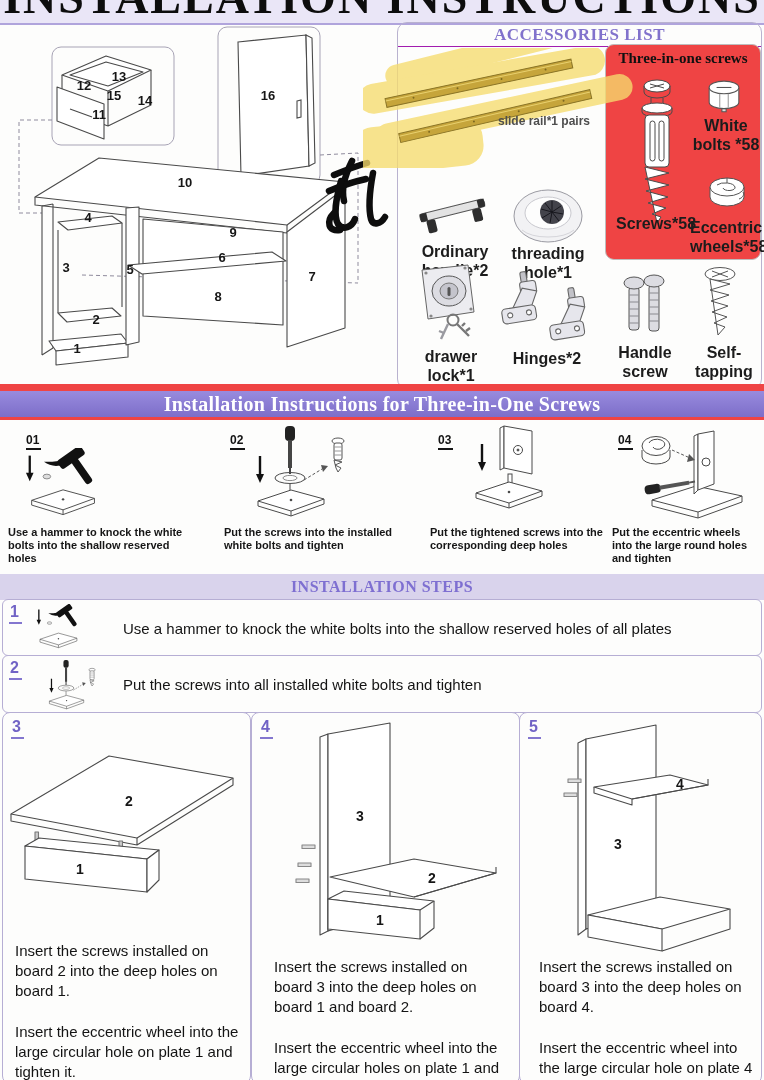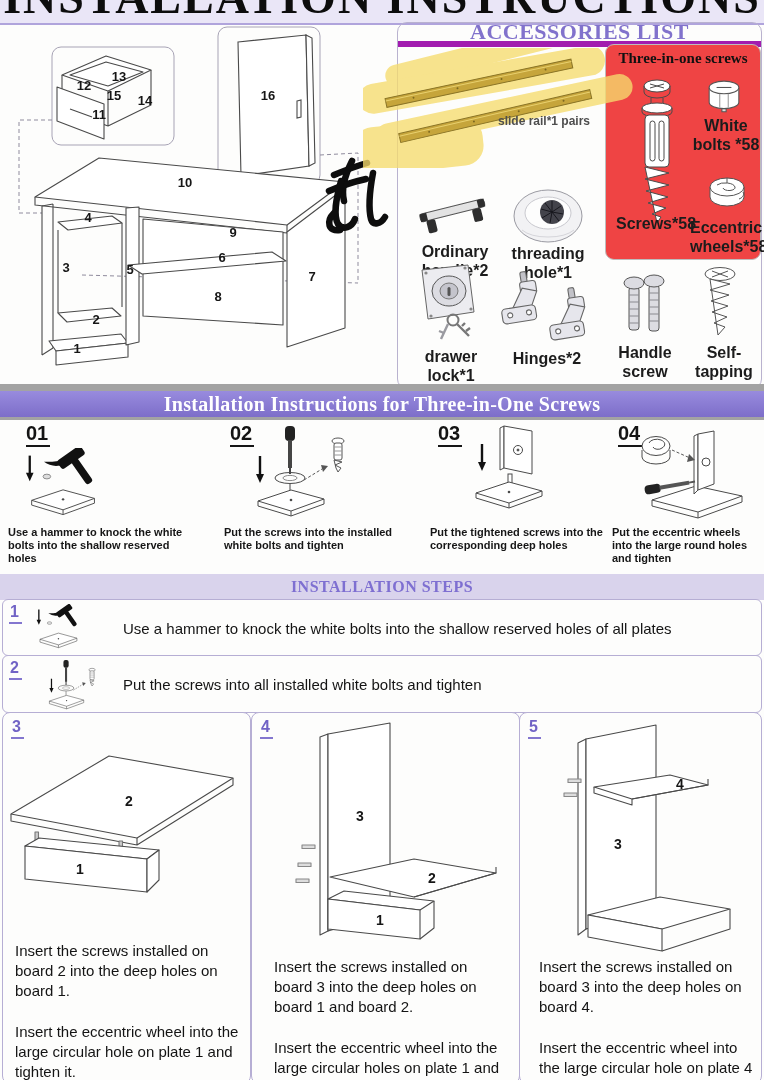--- a/index.html
+++ b/index.html
@@ -13,43 +13,43 @@
   
   .titlebar{position:absolute;left:0;top:0;width:764px;height:25px;background:#eae6f7;
             border-bottom:2px solid #b0a4dc;overflow:hidden}
   .titlebar h1{position:absolute;left:50%;transform:translateX(-50%);top:-29px;white-space:nowrap;
                font-family:"Liberation Serif","DejaVu Serif",serif;font-weight:700;font-size:46px;
                letter-spacing:2px;color:#0d0d0d}
 
   
   .acc-panel{position:absolute;left:397px;top:22px;width:365px;height:367px;
              border:1px solid #b9b2cf;border-radius:10px}
-  .acc-header{height:24px;border-bottom:6px solid #a21caf;display:flex;align-items:center;justify-content:center;
-              font-family:"Liberation Serif","DejaVu Serif",serif;font-weight:700;font-size:22px;
+  .acc-header{height:24px;border-bottom:1px solid #a21caf;display:flex;align-items:center;justify-content:center;
+              font-family:"Liberation Serif","DejaVu Serif",serif;font-weight:700;font-size:17px;
               color:#8172cc;letter-spacing:.5px}
   .tio-box{position:absolute;left:207px;top:21px;width:156px;height:216px;border:1px solid #bdbdbd;
            border-radius:9px;background:#ef4444}
   .tio-title{text-align:center;margin-top:5px;font-family:"Liberation Serif","DejaVu Serif",serif;
              font-weight:700;font-size:15px;color:#111}
   .acc-label{position:absolute;font-size:16px;font-weight:700;line-height:1.18;text-align:center;
              white-space:pre-line;color:#1c1c1c}
   .rails-label{font-weight:700;color:#4e4e4e;font-size:12px}
 
   
-  .strip1{position:absolute;left:0;top:384px;width:764px;height:36px;background:#a3a3a3}
+  .strip1{position:absolute;left:0;top:384px;width:764px;height:36px;background:#ef4444}
   .banner1{position:absolute;left:0;top:7px;width:764px;height:26px;
            background:linear-gradient(#988bde,#7d6ec9);display:flex;align-items:center;justify-content:center;
            font-family:"Liberation Serif","DejaVu Serif",serif;font-weight:700;font-size:20px;color:#fff;letter-spacing:.3px}
   .banner2{position:absolute;left:0;top:574px;width:764px;height:26px;background:#d9d3ec;
            display:flex;align-items:center;justify-content:center;
            font-family:"Liberation Serif","DejaVu Serif",serif;font-weight:700;font-size:16px;color:#7e6fd1;letter-spacing:.5px}
 
   
   .tio-col{position:absolute;top:420px;height:155px}
-  .tio-num{position:absolute;top:2px;display:inline-block;font-size:20px;font-weight:700;
+  .tio-num{position:absolute;top:14px;display:inline-block;font-size:12px;font-weight:700;
            border-bottom:2.5px solid #161616;line-height:1.15;padding:0 2px 0 0}
   .tio-icon{position:absolute;top:28px}
   .tio-cap{position:absolute;top:106px;left:2px;right:0;font-size:11px;font-weight:700;line-height:1.2;color:#161616}
 
   
   .num-purple{display:inline-block;font-size:16px;font-weight:700;color:#7163c5;
               border-bottom:2px solid #8376cf;line-height:1.15;padding:0 3px 1px 1px}
   .steprow{position:absolute;left:2px;width:760px;border:1px solid #b6aed4;border-radius:6px;background:#fdfdfc}
   .steprow .num-purple{position:absolute;left:6px;top:3px}
   .row-icon{position:absolute;left:28px;top:4px}

